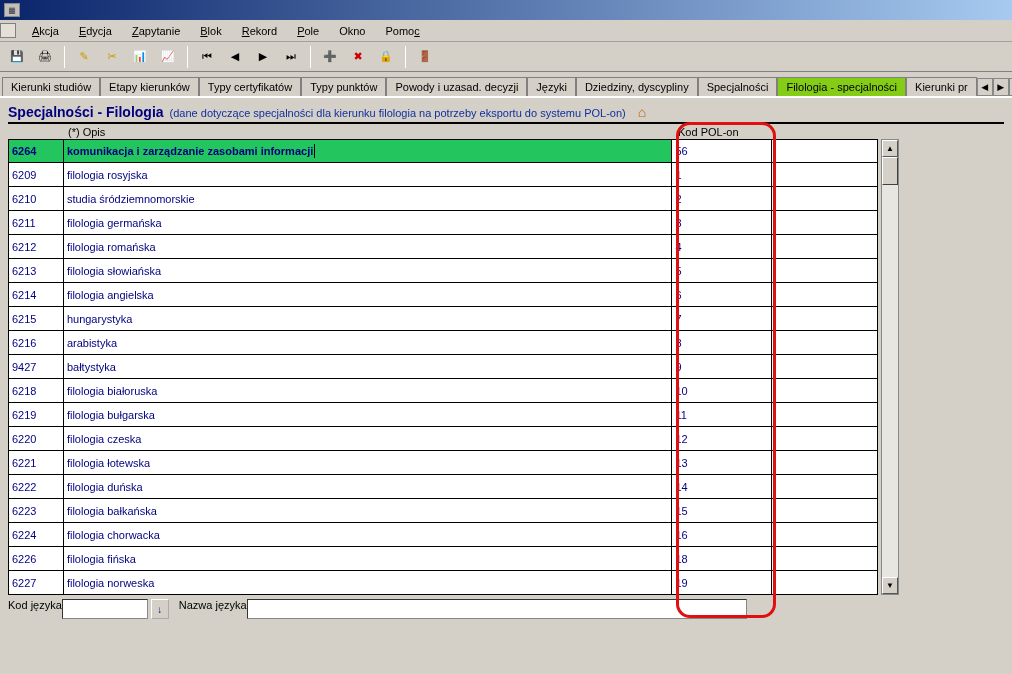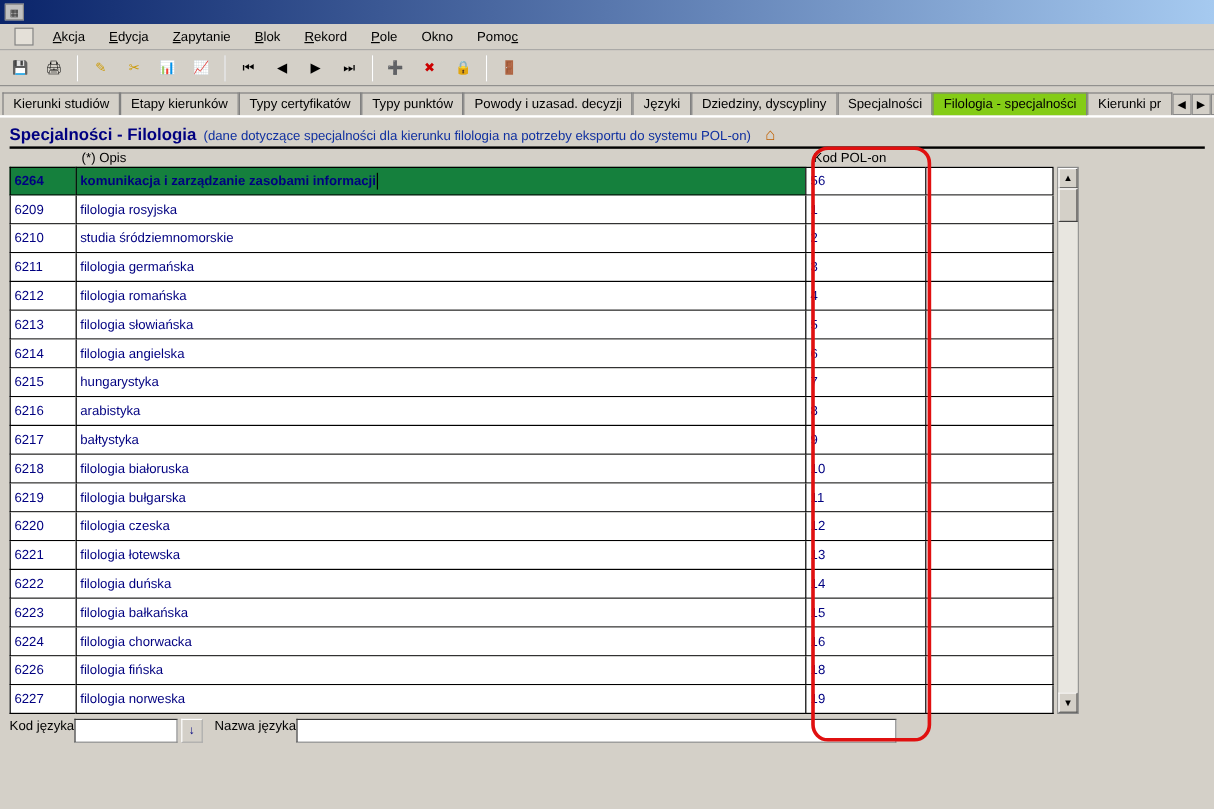--- a/index.html
+++ b/index.html
@@ -3,21 +3,21 @@
 <meta charset="utf-8">
 <style>
   * { box-sizing: border-box; }
   html, body { margin:0; padding:0; font-family: Tahoma, Arial, sans-serif; font-size:11px; }
   body { background:#d4d0c8; width:1012px; height:674px; overflow:hidden; position:relative; }
 
   .titlebar { background: linear-gradient(to right,#0a246a,#a6caf0); color:#fff; height:20px; display:flex; align-items:center; padding:0 4px; }
   .titlebar .icon { width:16px; height:14px; background:#c0c0c0; border:1px solid #888; margin-right:4px; display:flex; align-items:center; justify-content:center; font-size:8px; color:#333;}
   .titlebar .ttl { font-weight:bold; font-size:12px; }
 
-  .menubar { background:#d4d0c8; height:22px; display:flex; align-items:center; padding:0 12px; border-bottom:1px solid #a0a0a0;text-align:center;}
+  .menubar { background:#d4d0c8; height:22px; display:flex; align-items:center; padding:0 0; border-bottom:1px solid #a0a0a0;text-align:center;}
   .menubar .micon { width:16px; height:15px; border:1px solid #808080; margin-right:6px; background:#e4e0d8;}
   .menubar .mitem { padding:2px 10px; color:#000; cursor:default; }
   .menubar .mitem u { text-decoration:underline; }
 
   .toolbar { background:#d4d0c8; height:30px; display:flex; align-items:center; padding:0 6px; border-bottom:1px solid #808080; gap:6px;}
   .tbtn { width:22px; height:22px; display:flex; align-items:center; justify-content:center; cursor:default; }
   .tsep { width:1px; height:22px; background:#a0a0a0; margin:0 2px; border-right:1px solid #fff;}
 
   .tabbar { background:#d4d0c8; display:flex; align-items:flex-end; height:24px; padding:0 2px; overflow:hidden; }
   .tab { background:#d4d0c8; border:1px solid #808080; border-bottom:none; padding:3px 8px; margin-right:0px; font-size:11px; color:#000; white-space:nowrap; cursor:default; position:relative; top:1px;}
@@ -36,21 +36,21 @@
   .colhdr .c2 { width:110px; }
 
   .gridwrap { display:flex; margin-top:1px; }
   .grid { width:870px; }
   .row { display:flex; height:24px; }
   .cell { border:1px solid #000; background:#fff; color:#000080; display:flex; align-items:center; padding:0 3px; margin-right:0px; overflow:hidden; white-space:nowrap; }
   .cell.cid { width:55px; border-right:none; }
   .cell.copis { width:610px; border-right:none; }
   .cell.ckod { width:100px; border-right:none; }
   .cell.cextra { width:107px; }
-  .row.sel .cell.cid, .row.sel .cell.copis { background:#15803d; color:#000080; font-weight:bold; }
+  .row.sel .cell.cid, .row.sel .cell.copis { background:#22c55e; color:#000080; font-weight:bold; }
   .row.sel .cell.cid { }
   .row .cell:first-child { }
   .grid .row + .row .cell { border-top:none; }
 
   .highlight-box { position:absolute; border:3px solid #e01010; border-radius:14px; pointer-events:none; }
 
   .vscroll { width:18px; background:#d8d5ce; border:1px solid #888; margin-left:3px; display:flex; flex-direction:column; }
   .vscroll .arrow { height:17px; background:#d4d0c8; border:1px solid #fff; border-right-color:#555; border-bottom-color:#555; display:flex; align-items:center; justify-content:center; font-size:8px; color:#000;}
   .vscroll .track { flex:1; background:#e8e6e0; position:relative; }
   .vscroll .thumb { position:absolute; left:0; right:0; top:0; height:28px; background:#d4d0c8; border:1px solid #fff; border-right-color:#404040; border-bottom-color:#404040;}
@@ -213,21 +213,21 @@
           <div class="cell ckod">7</div>
           <div class="cell cextra"></div>
         </div>
         <div class="row">
           <div class="cell cid">6216</div>
           <div class="cell copis">arabistyka</div>
           <div class="cell ckod">8</div>
           <div class="cell cextra"></div>
         </div>
         <div class="row">
-          <div class="cell cid">6217</div>
+          <div class="cell cid">9427</div>
           <div class="cell copis">bałtystyka</div>
           <div class="cell ckod">9</div>
           <div class="cell cextra"></div>
         </div>
         <div class="row">
           <div class="cell cid">6218</div>
           <div class="cell copis">filologia białoruska</div>
           <div class="cell ckod">10</div>
           <div class="cell cextra"></div>
         </div>

